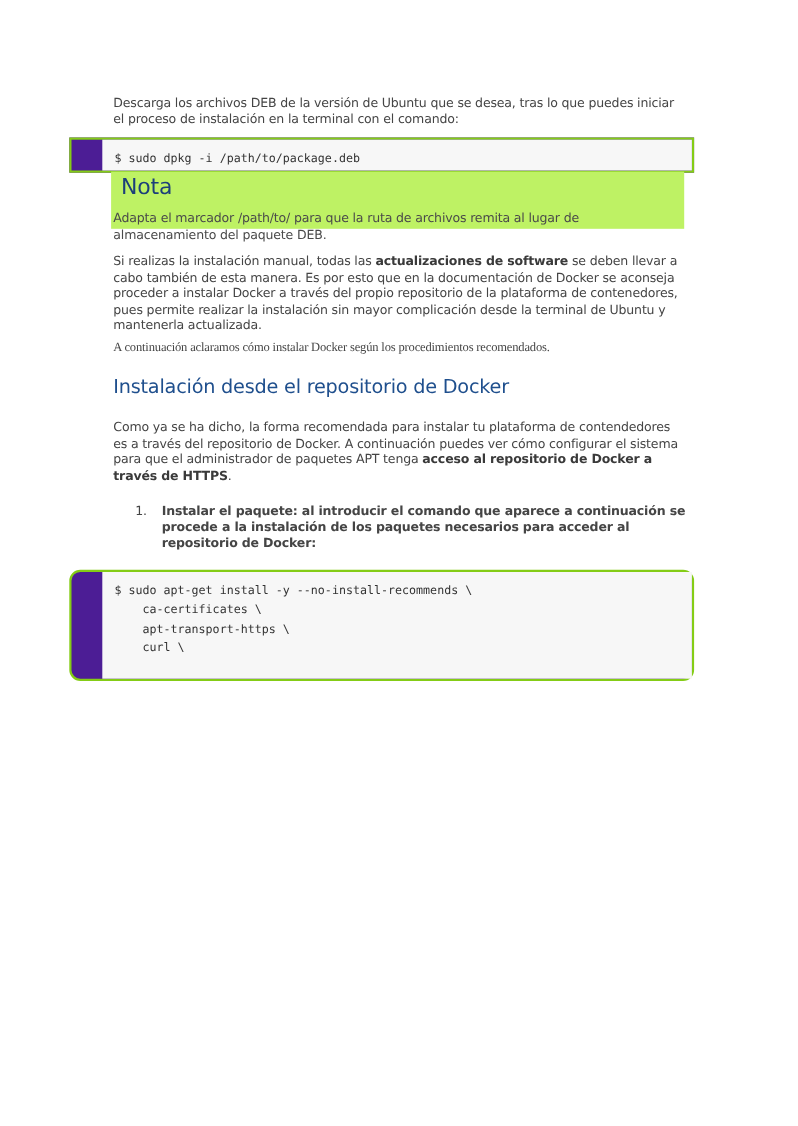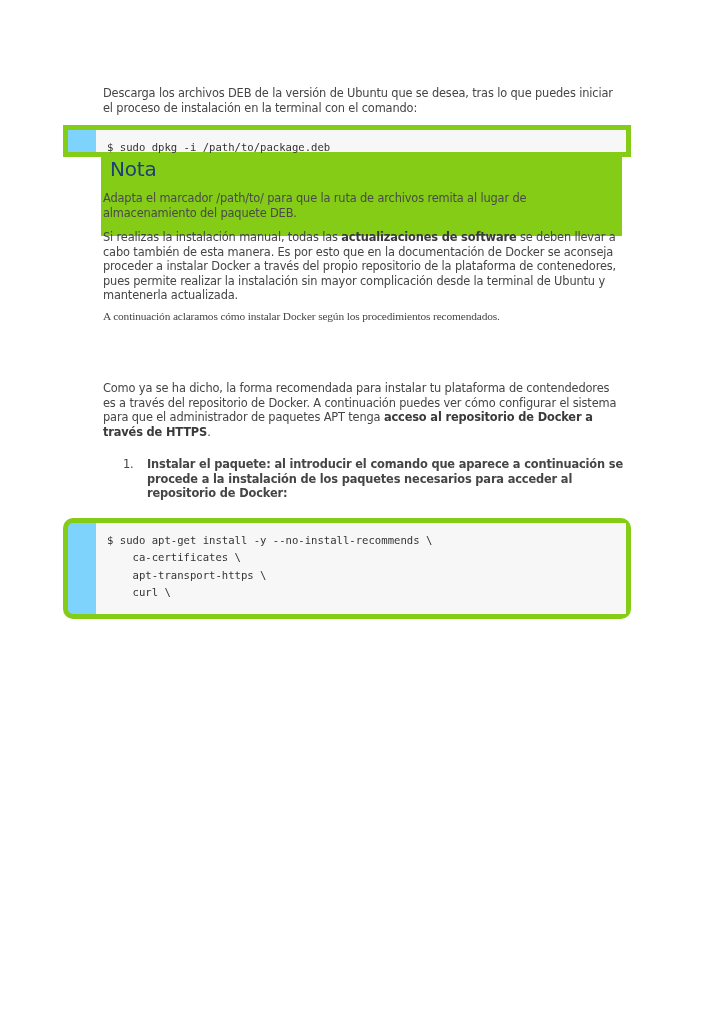--- a/index.html
+++ b/index.html
@@ -30,42 +30,42 @@
       line-height: 14.6px;
       letter-spacing: -0.15px;
       margin: 0;
       color: #454545;
     }
     .para b { color: #3a3a3a; }
     .codebox {
       position: absolute;
       left: 63px;
       width: 568px;
-      border: 5px solid #84cc16;
-      background: #7dd3fc;
+      border: 2px solid #84cc16;
+      background: #4c1d95;
       box-sizing: border-box;
     }
     .codebox .inner {
       margin-left: 28px;
       background: #f7f7f7;
       height: 100%;
       box-sizing: border-box;
       padding-left: 11px;
       font-family: "DejaVu Sans Mono", monospace;
       font-size: 10.6px;
       color: #333333;
       white-space: pre;
     }
     .note {
       position: absolute;
       left: 101px;
       top: 156px;
       width: 521px;
-      height: 80px;
-      background: #84cc16;
+      height: 52px;
+      background: #bef264;
     }
     .note-title {
       position: absolute;
       left: 9px;
       top: 1px;
       font-size: 20px;
       color: #1c3f7a;
       letter-spacing: -0.2px;
     }
     .note-text {
@@ -121,20 +121,21 @@
 
   <div class="note">
     <div class="note-title">Nota</div>
     <div class="note-text">Adapta el marcador /path/to/ para que la ruta de archivos remita al lugar de almacenamiento del paquete DEB.</div>
   </div>
 
   <p class="para" style="top:230px;"><span>Si realizas la instalación manual, todas las </span><b>actualizaciones de software</b><span> se deben llevar a cabo también de esta manera. Es por esto que en la documentación de Docker se aconseja proceder a instalar Docker a través del propio repositorio de la plataforma de contenedores, pues permite realizar la instalación sin mayor complicación desde la terminal de Ubuntu y mantenerla actualizada.</span></p>
 
   <p class="para" style="top:309px;font-family:Liberation Serif, serif;">A continuación aclaramos cómo instalar Docker según los procedimientos recomendados.</p>
 
+  <h2 class="h2">Instalación desde el repositorio de Docker</h2>
 
   <p class="para" style="top:381px;"><span>Como ya se ha dicho, la forma recomendada para instalar tu plataforma de contendedores es a través del repositorio de Docker. A continuación puedes ver cómo configurar el sistema para que el administrador de paquetes APT tenga </span><b>acceso al repositorio de Docker a través de HTTPS</b><span>.</span></p>
 
   <div class="list-item">
     <span class="list-num">1.</span>
     <div class="list-body"><b>Instalar el paquete:</b><span> al introducir el comando que aparece a continuación se procede a la instalación de los paquetes necesarios para acceder al repositorio de Docker:</span></div>
   </div>
 
   <div class="codebox" style="top:518px; height:101px;border-radius:10px;">
     <div class="inner" style="padding-top:9px; line-height:17.4px;"><div>$ sudo apt-get install -y --no-install-recommends \</div><div>    ca-certificates \</div><div>    apt-transport-https \</div><div>    curl \</div></div>

